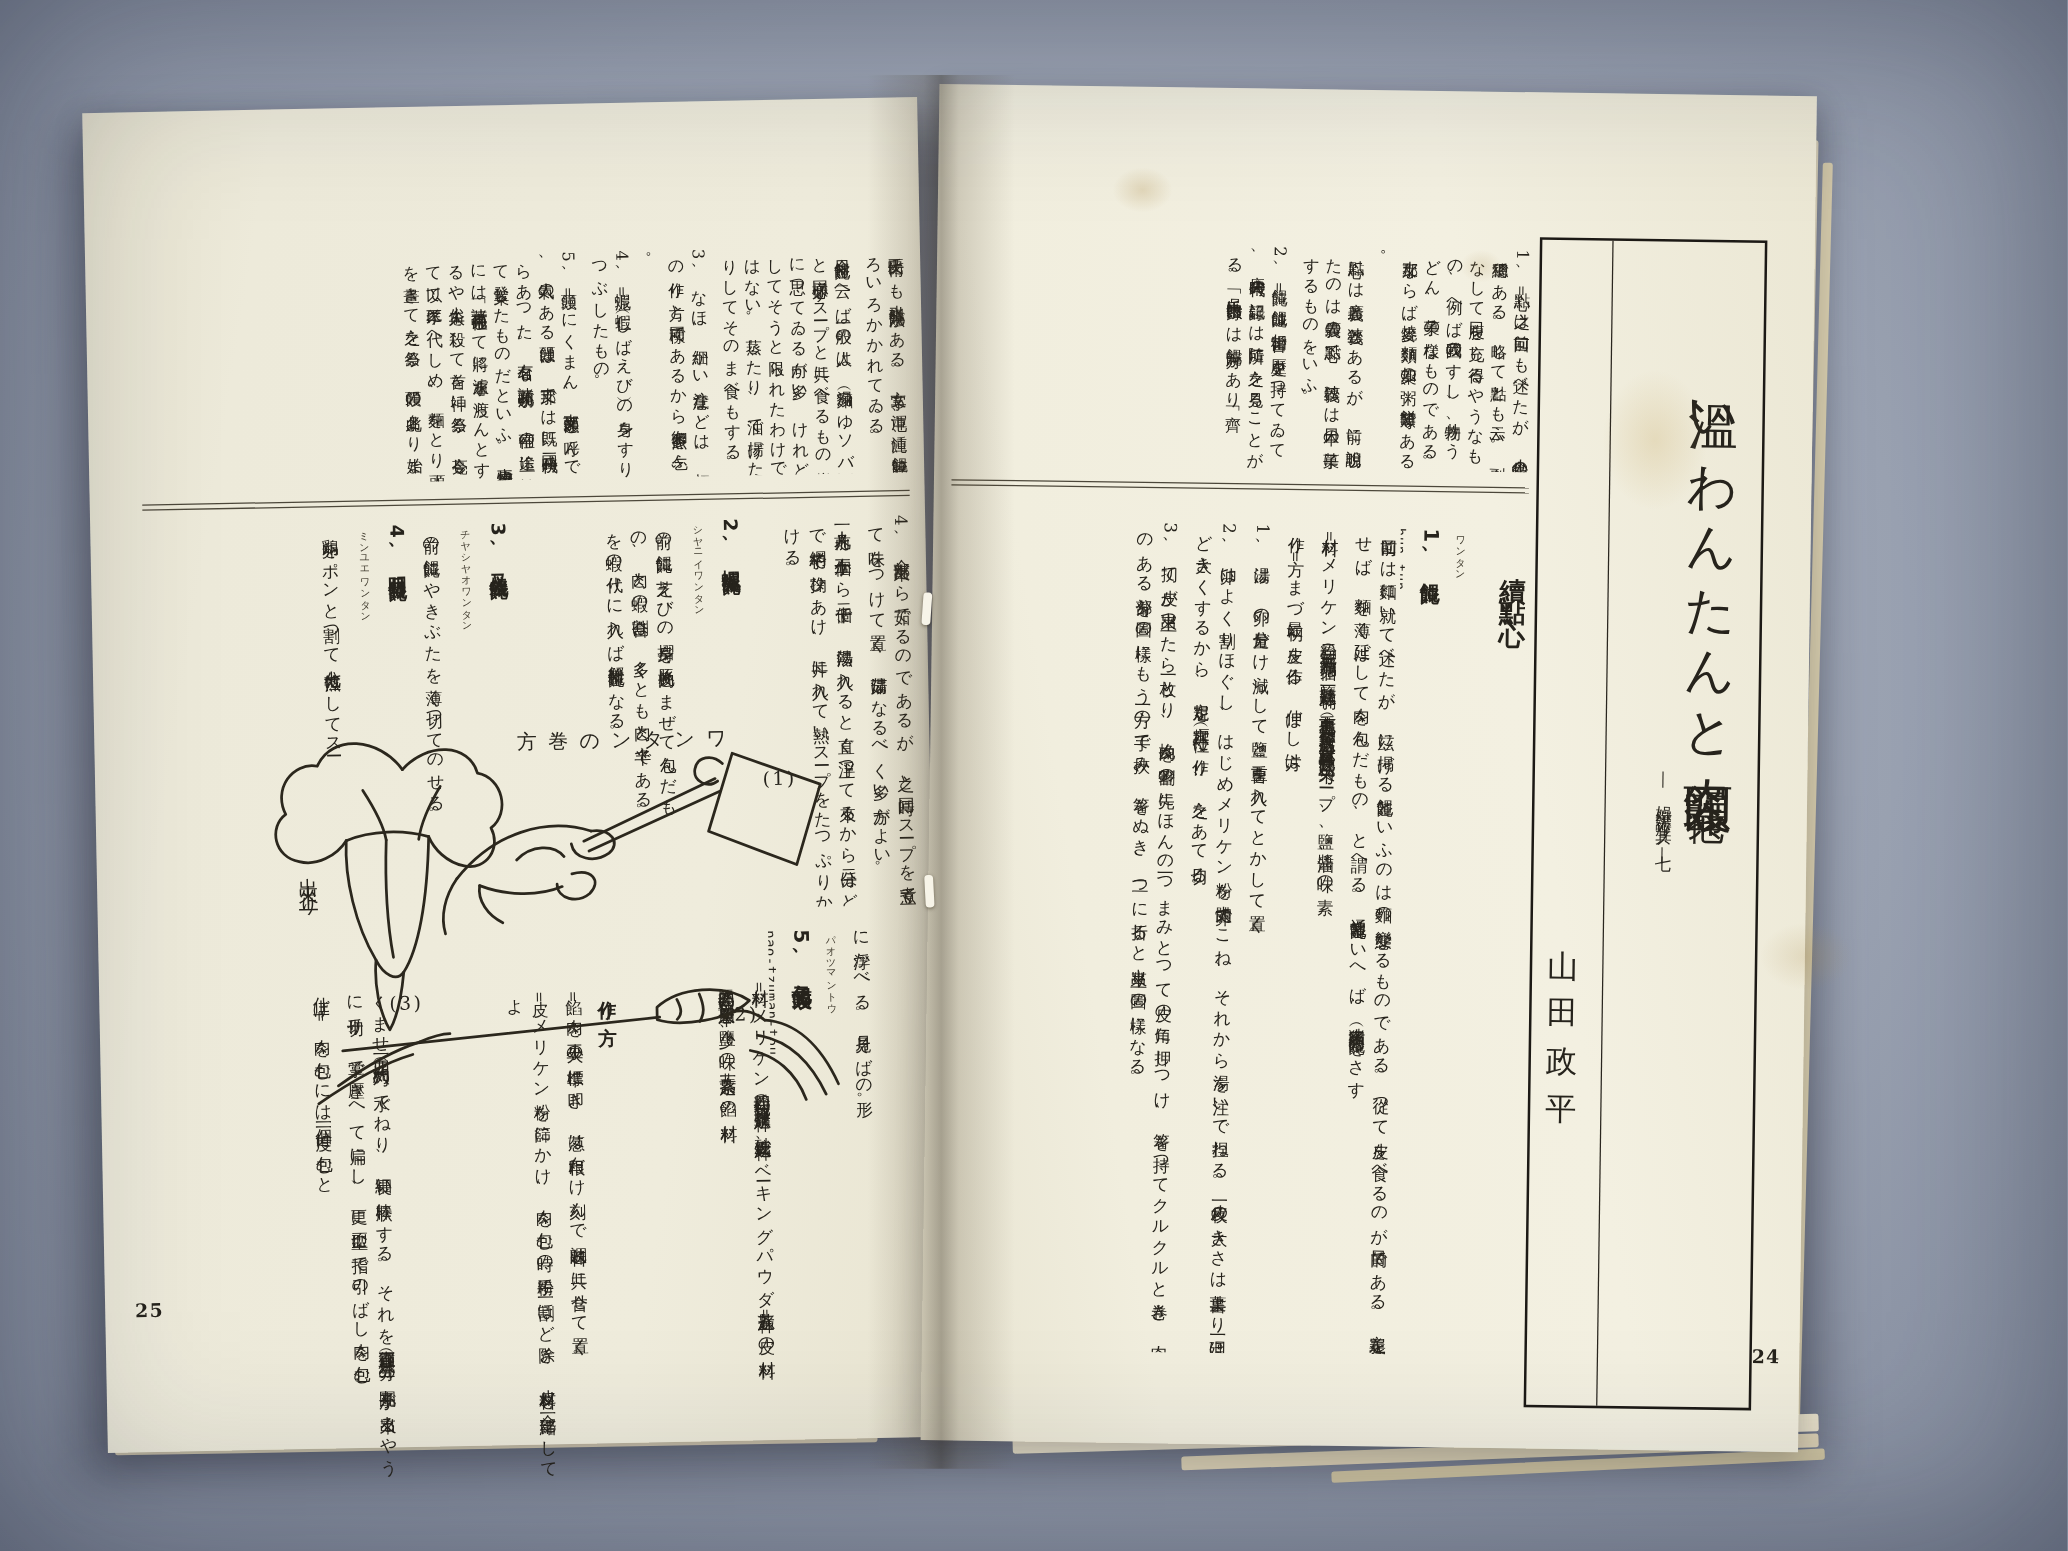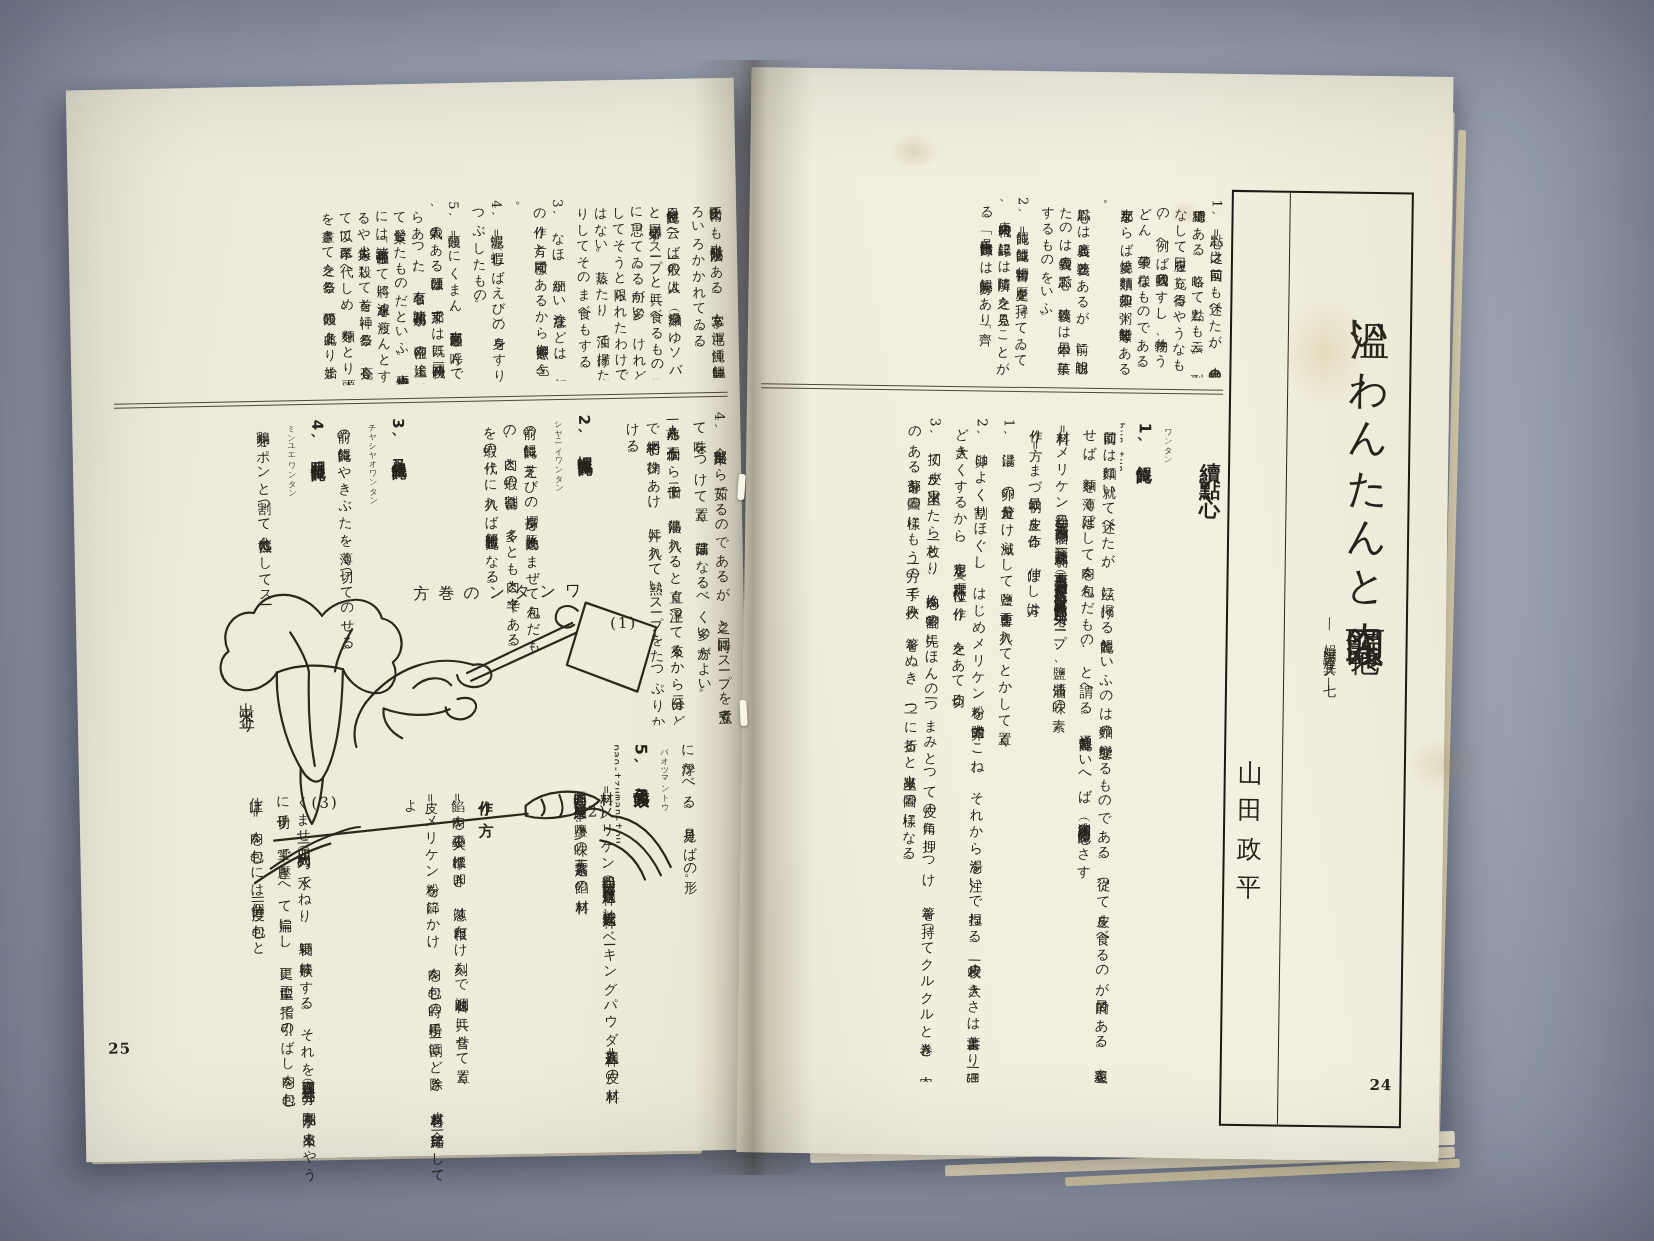--- a/index.html
+++ b/index.html
@@ -211,21 +211,21 @@
 
     <div class="vtext body-sz" style="left:14px;top:348px;width:360px;height:664px;">
       <p>前回には麵に就いて述べたが、玆に掲げる餛飩といふのは麵の變態なるものである。從つて皮を食べるのが目的である。定義を下せば、麵を薄く延ばして肉を包んだもの、と謂へる。通常餛飩といへば、猪肉（豚肉）餛飩をさす</p>
       <p>材料＝メリケン粉二〇〇瓦（五十匁）鶏卵一個、鹽茶匙一杯弱、重曹七瓦（二匁弱）片栗粉大匙三杯（以上皮材料）豚挽肉八〇瓦（二十匁）スープ、鹽、醬油、味の素</p>
       <p>作り方＝まづ最初に皮を作る。伸ばし方は、</p>
       <p>1、湯は、卵の分量だけ減らして鹽と重曹を入れてとかして置く。</p>
       <p>2、卵はよく割りほぐし、はじめメリケン粉を大體卵でこね、それから湯を注いで捏ねる。皮一枚の大きさは葉書より一廻ほど大きくするから、定規を六糎（二寸）位に作り、之をあてゝ切る。</p>
       <p>3、扨て皮が出來上つたら一枚とり、挽肉を割箸の先にほんの一つまみとつて皮の角に押しつけ、箸を持つてクルクルと卷き、肉のある部分を圖の樣にもう一方の手で挾み、箸をぬき、二つに折ると出來上り圖の樣になる。</p>
     </div>
 
-    <div class="pagenum" style="left:632px;top:1000px;">24</div>
+    <div class="pagenum" style="left:664px;top:1000px;">24</div>
   </div>
 
   <div class="gutter"></div>
   <div class="stitch" style="left:738px;top:474px;transform:rotate(4deg);"></div>
   <div class="stitch" style="left:740px;top:700px;transform:rotate(-3deg);"></div>
 
   <div class="stain" style="left:1282px;top:296px;width:84px;height:112px;background:radial-gradient(closest-side,rgba(198,168,100,.26),rgba(198,168,100,0));"></div>
   <div class="stain" style="left:890px;top:134px;width:48px;height:36px;background:radial-gradient(closest-side,rgba(180,150,88,.28),rgba(180,150,88,0));"></div>
   <div class="stain" style="left:1408px;top:738px;width:74px;height:54px;background:radial-gradient(closest-side,rgba(172,142,80,.2),rgba(172,142,80,0));"></div>
   <div class="stain" style="left:1168px;top:200px;width:34px;height:26px;background:radial-gradient(closest-side,rgba(165,135,72,.18),rgba(165,135,72,0));"></div>

